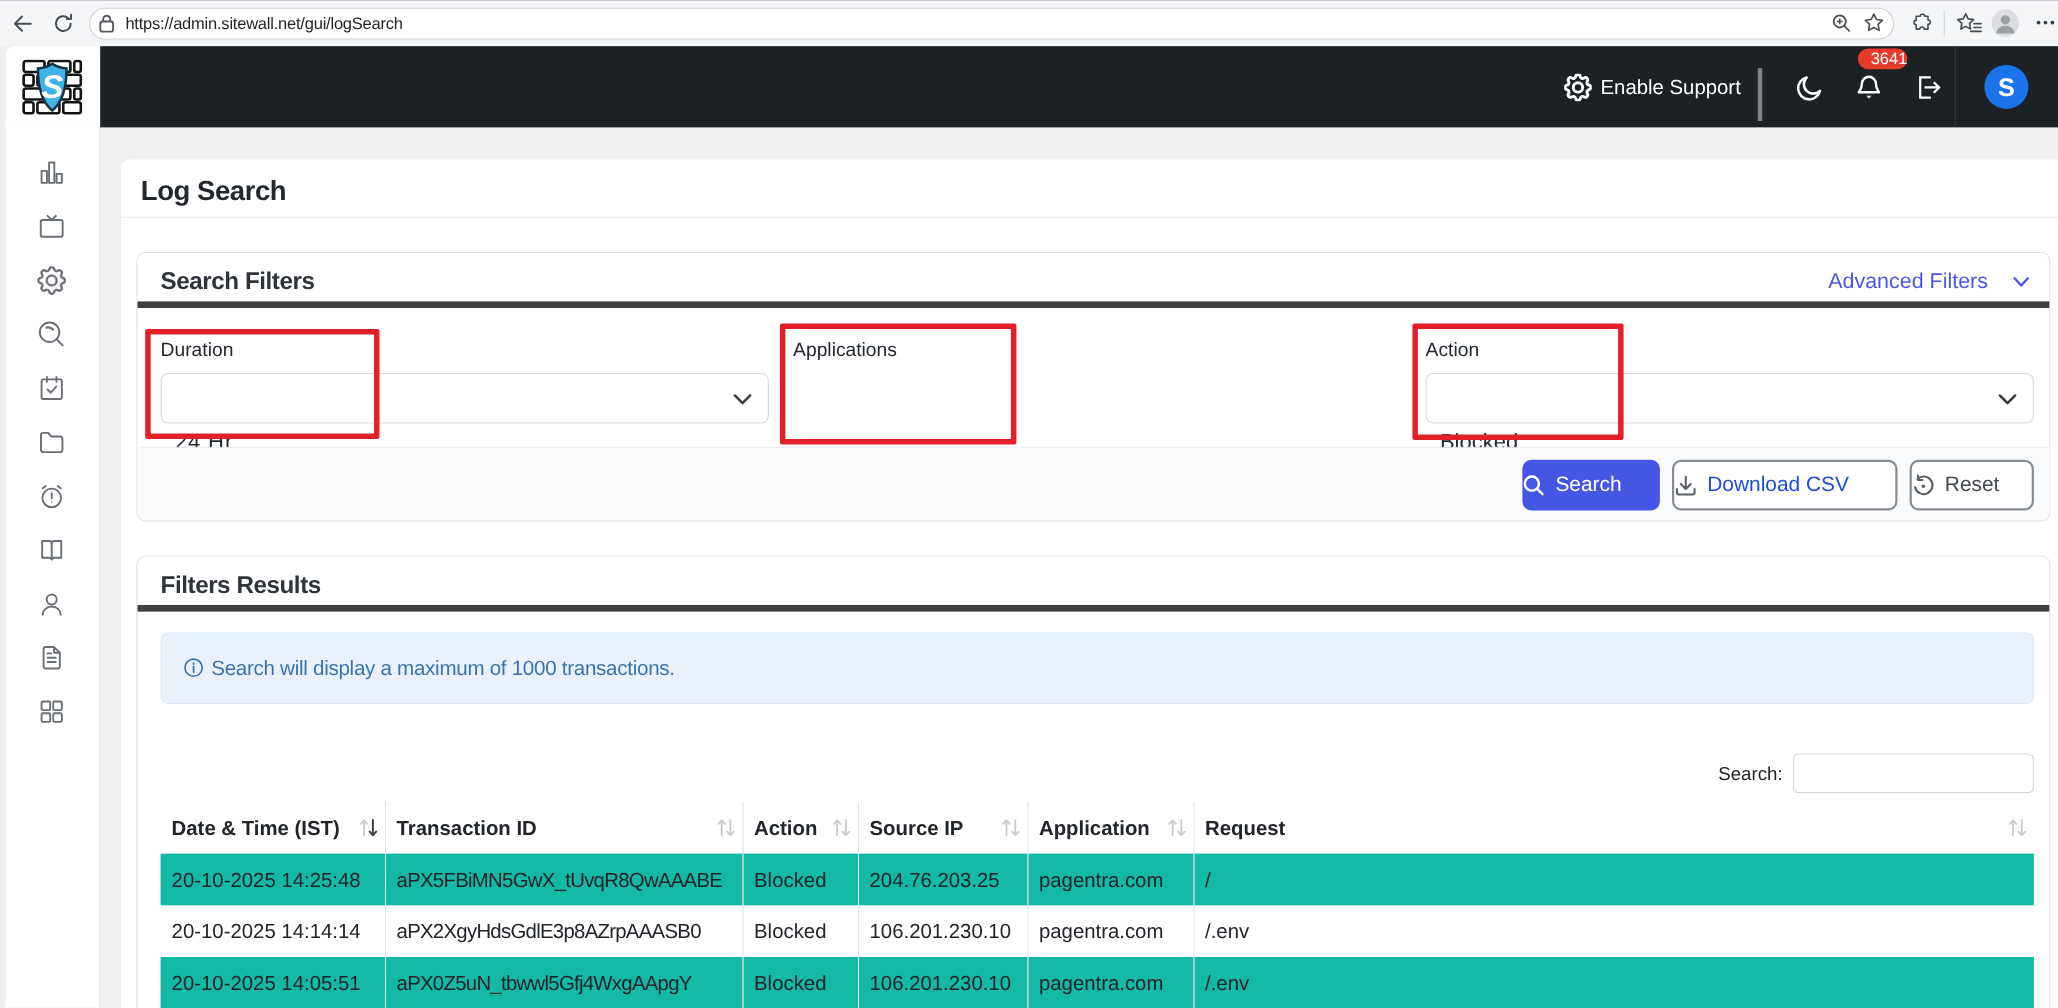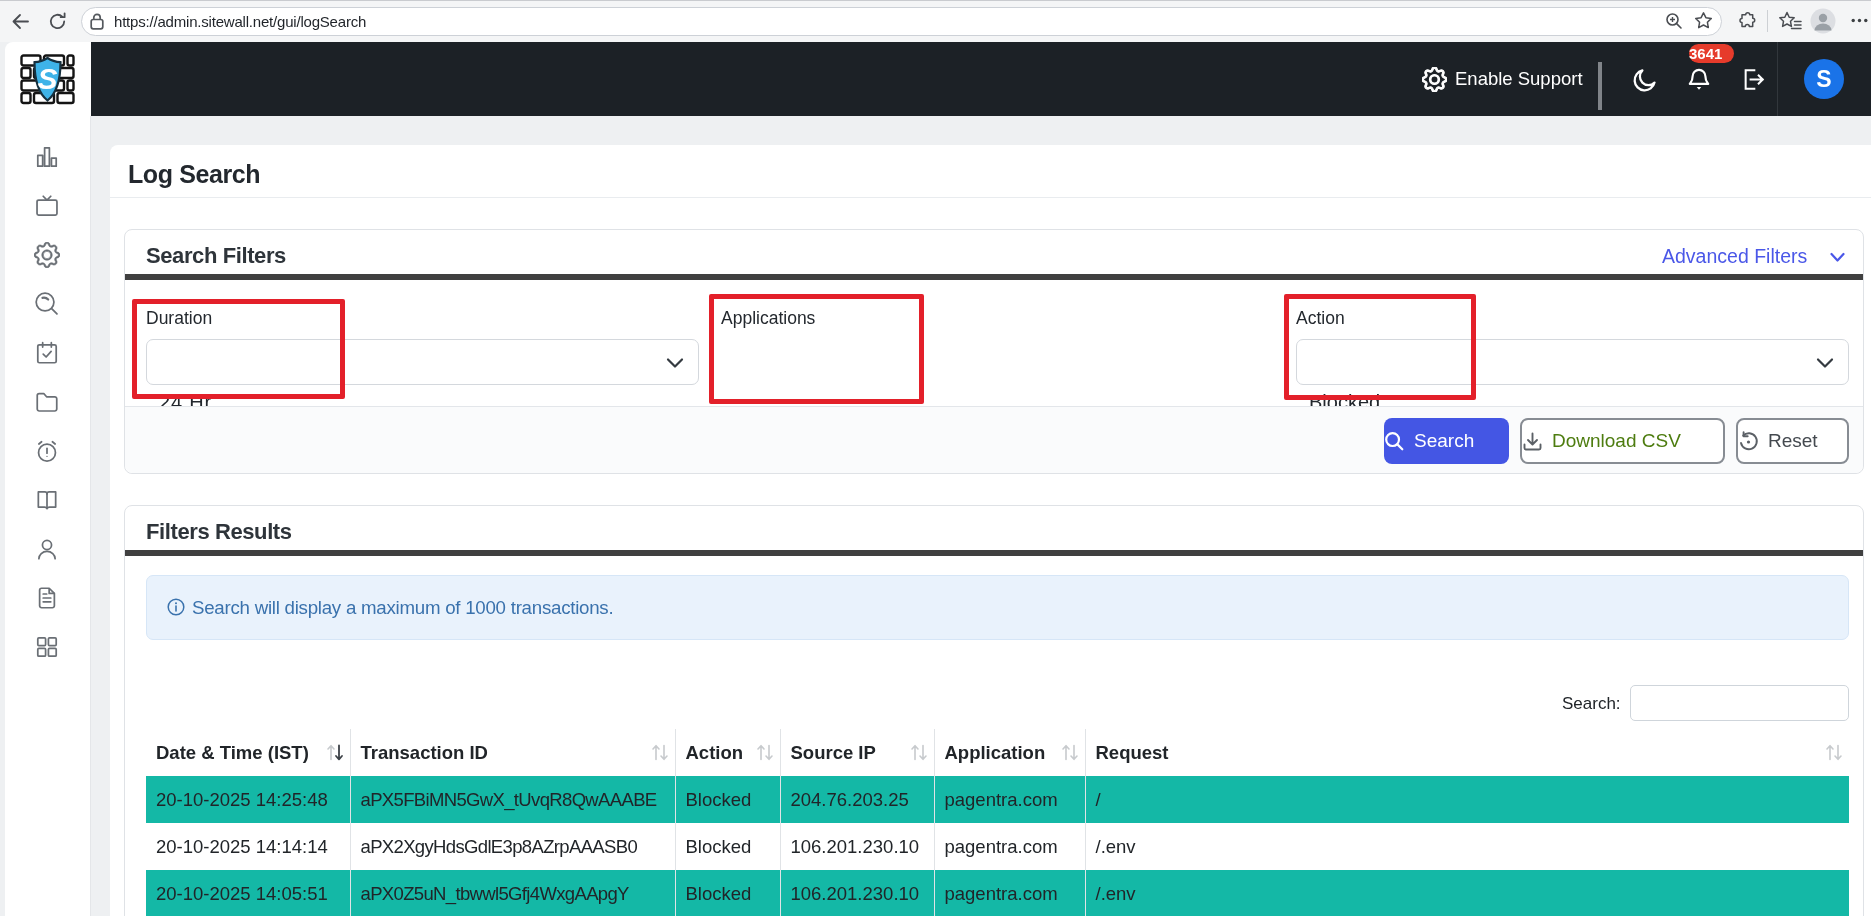--- a/index.html
+++ b/index.html
@@ -34,21 +34,21 @@
 #fcard { top:229px; height:245px; }
 #frow { position:absolute; left:21px; top:50px; width:1703px; height:76px; display:flex; gap:22px; }
 .fcol { flex:1; position:relative; }
 .flabel { position:absolute; left:0px; top:28px; font-size:17.5px; color:#23282e; }
 .fselect { position:absolute; left:0; top:59px; width:100%; height:46px; border:1px solid #d4d8dd; border-radius:7px; background:#fff; }
 .fselect span { position:absolute; left:12px; top:12px; font-size:20px; color:#23282e;margin-top:39px; }
 .chev { position:absolute; right:14px; top:17px; width:18px; height:12px; }
 #ffoot { position:absolute; left:0; top:176px; width:1738px; height:67px; background:#fafbfc; border-top:1px solid #e3e6ea; border-radius:0 0 8px 8px; }
 .btn { position:absolute; top:11px; height:46px; border-radius:8px; font-size:19px; display:flex; align-items:center; gap:9px; }
 #btnsearch { left:1259px; width:125px; background:#4456e4; color:#fff; }
-#btndl { left:1395px; width:205px; background:#fff; border:2px solid #878c93; color:#4d7c0f; }
+#btndl { left:1395px; width:205px; background:#fff; border:2px solid #878c93; color:#1d4ed8; }
 #btnreset { left:1611px; width:113px; background:#fff; border:2px solid #878c93; color:#44494f; }
 #advfilters { position:absolute; left:1537px; top:15px; font-size:19.5px; color:#4a57e8; }
 
 
 #rcard { top:505px; height:700px; }
 #alert { position:absolute; left:21px; top:69px; width:1703px; height:65px; background:#e9f2fc; border:1px solid #d6e6f7; border-radius:7px;padding-left:26px; }
 #alert span { position:absolute; left:45px; top:21px; font-size:18.7px; color:#3a72ad; letter-spacing:-0.25px; }
 #searchlbl { position:absolute; left:1437px; top:188px; font-size:17px; color:#212529; }
 #searchbox { position:absolute; left:1505px; top:179px; width:219px; height:36px; border:1px solid #cfd5db; border-radius:5px; background:#fff; }
 
@@ -148,21 +148,21 @@
 <div class="abs" style="left:1598px;top:62px;width:4px;height:48px;background:#808489"></div>
 
 <svg class="icon" style="left:1632px;top:67px" width="26" height="26" viewBox="0 0 24 24">
     <path d="M20.8 14.4 A9.3 9.3 0 1 1 9.6 3.2 A7.2 7.2 0 0 0 20.8 14.4 Z" fill="none" stroke="#fff" stroke-width="2.1" stroke-linejoin="round"></path>
   </svg>
 
 <svg class="icon" style="left:1686px;top:67px" width="26" height="26" viewBox="0 0 24 24">
     <path d="M12 2.6 a5.9 5.9 0 0 0 -5.9 5.9 c0 4.4 -1.8 5.9 -2.6 7.1 h17 c-.8 -1.2 -2.6 -2.7 -2.6 -7.1 A5.9 5.9 0 0 0 12 2.6 Z" fill="none" stroke="#fff" stroke-width="2" stroke-linejoin="round"></path>
     <path d="M9.9 18.4 H14.1 L12 20.9 Z" fill="#fff"></path>
   </svg>
-<div class="abs" style="left:1689px;top:44px;width:45px;height:19px;background:#e63b2b;border-radius:10px;color:#fff;font-size:15px;font-weight:bold;text-align:left;line-height:19.5px;letter-spacing:0px">3641</div>
+<div class="abs" style="left:1689px;top:44px;width:45px;height:19px;background:#e63b2b;border-radius:10px;color:#fff;font-size:15px;font-weight:normal;text-align:right;line-height:19.5px;letter-spacing:0px">3641</div>
 
 <svg class="icon" style="left:1738px;top:66px" width="27" height="27" viewBox="0 0 24 24">
     <path d="M14.5 3.8 H6.8 V20.2 H14.5" fill="none" stroke="#fff" stroke-width="1.8" stroke-linecap="square"></path>
     <path d="M11.2 12 H21.8 M18.4 8.4 L22 12 L18.4 15.6" fill="none" stroke="#fff" stroke-width="1.8" stroke-linecap="square" stroke-linejoin="miter"></path>
   </svg>
 <div class="abs" style="left:1777px;top:42px;width:1px;height:74px;background:#32373c"></div>
 <div class="abs" style="left:1804px;top:59px;width:40px;height:40px;background:#1a73e8;border-radius:50%;color:#fff;font-size:23px;font-weight:bold;text-align:center;line-height:40px">S</div>
 
 <div id="sidebar"></div>
 <div id="sideicons">

